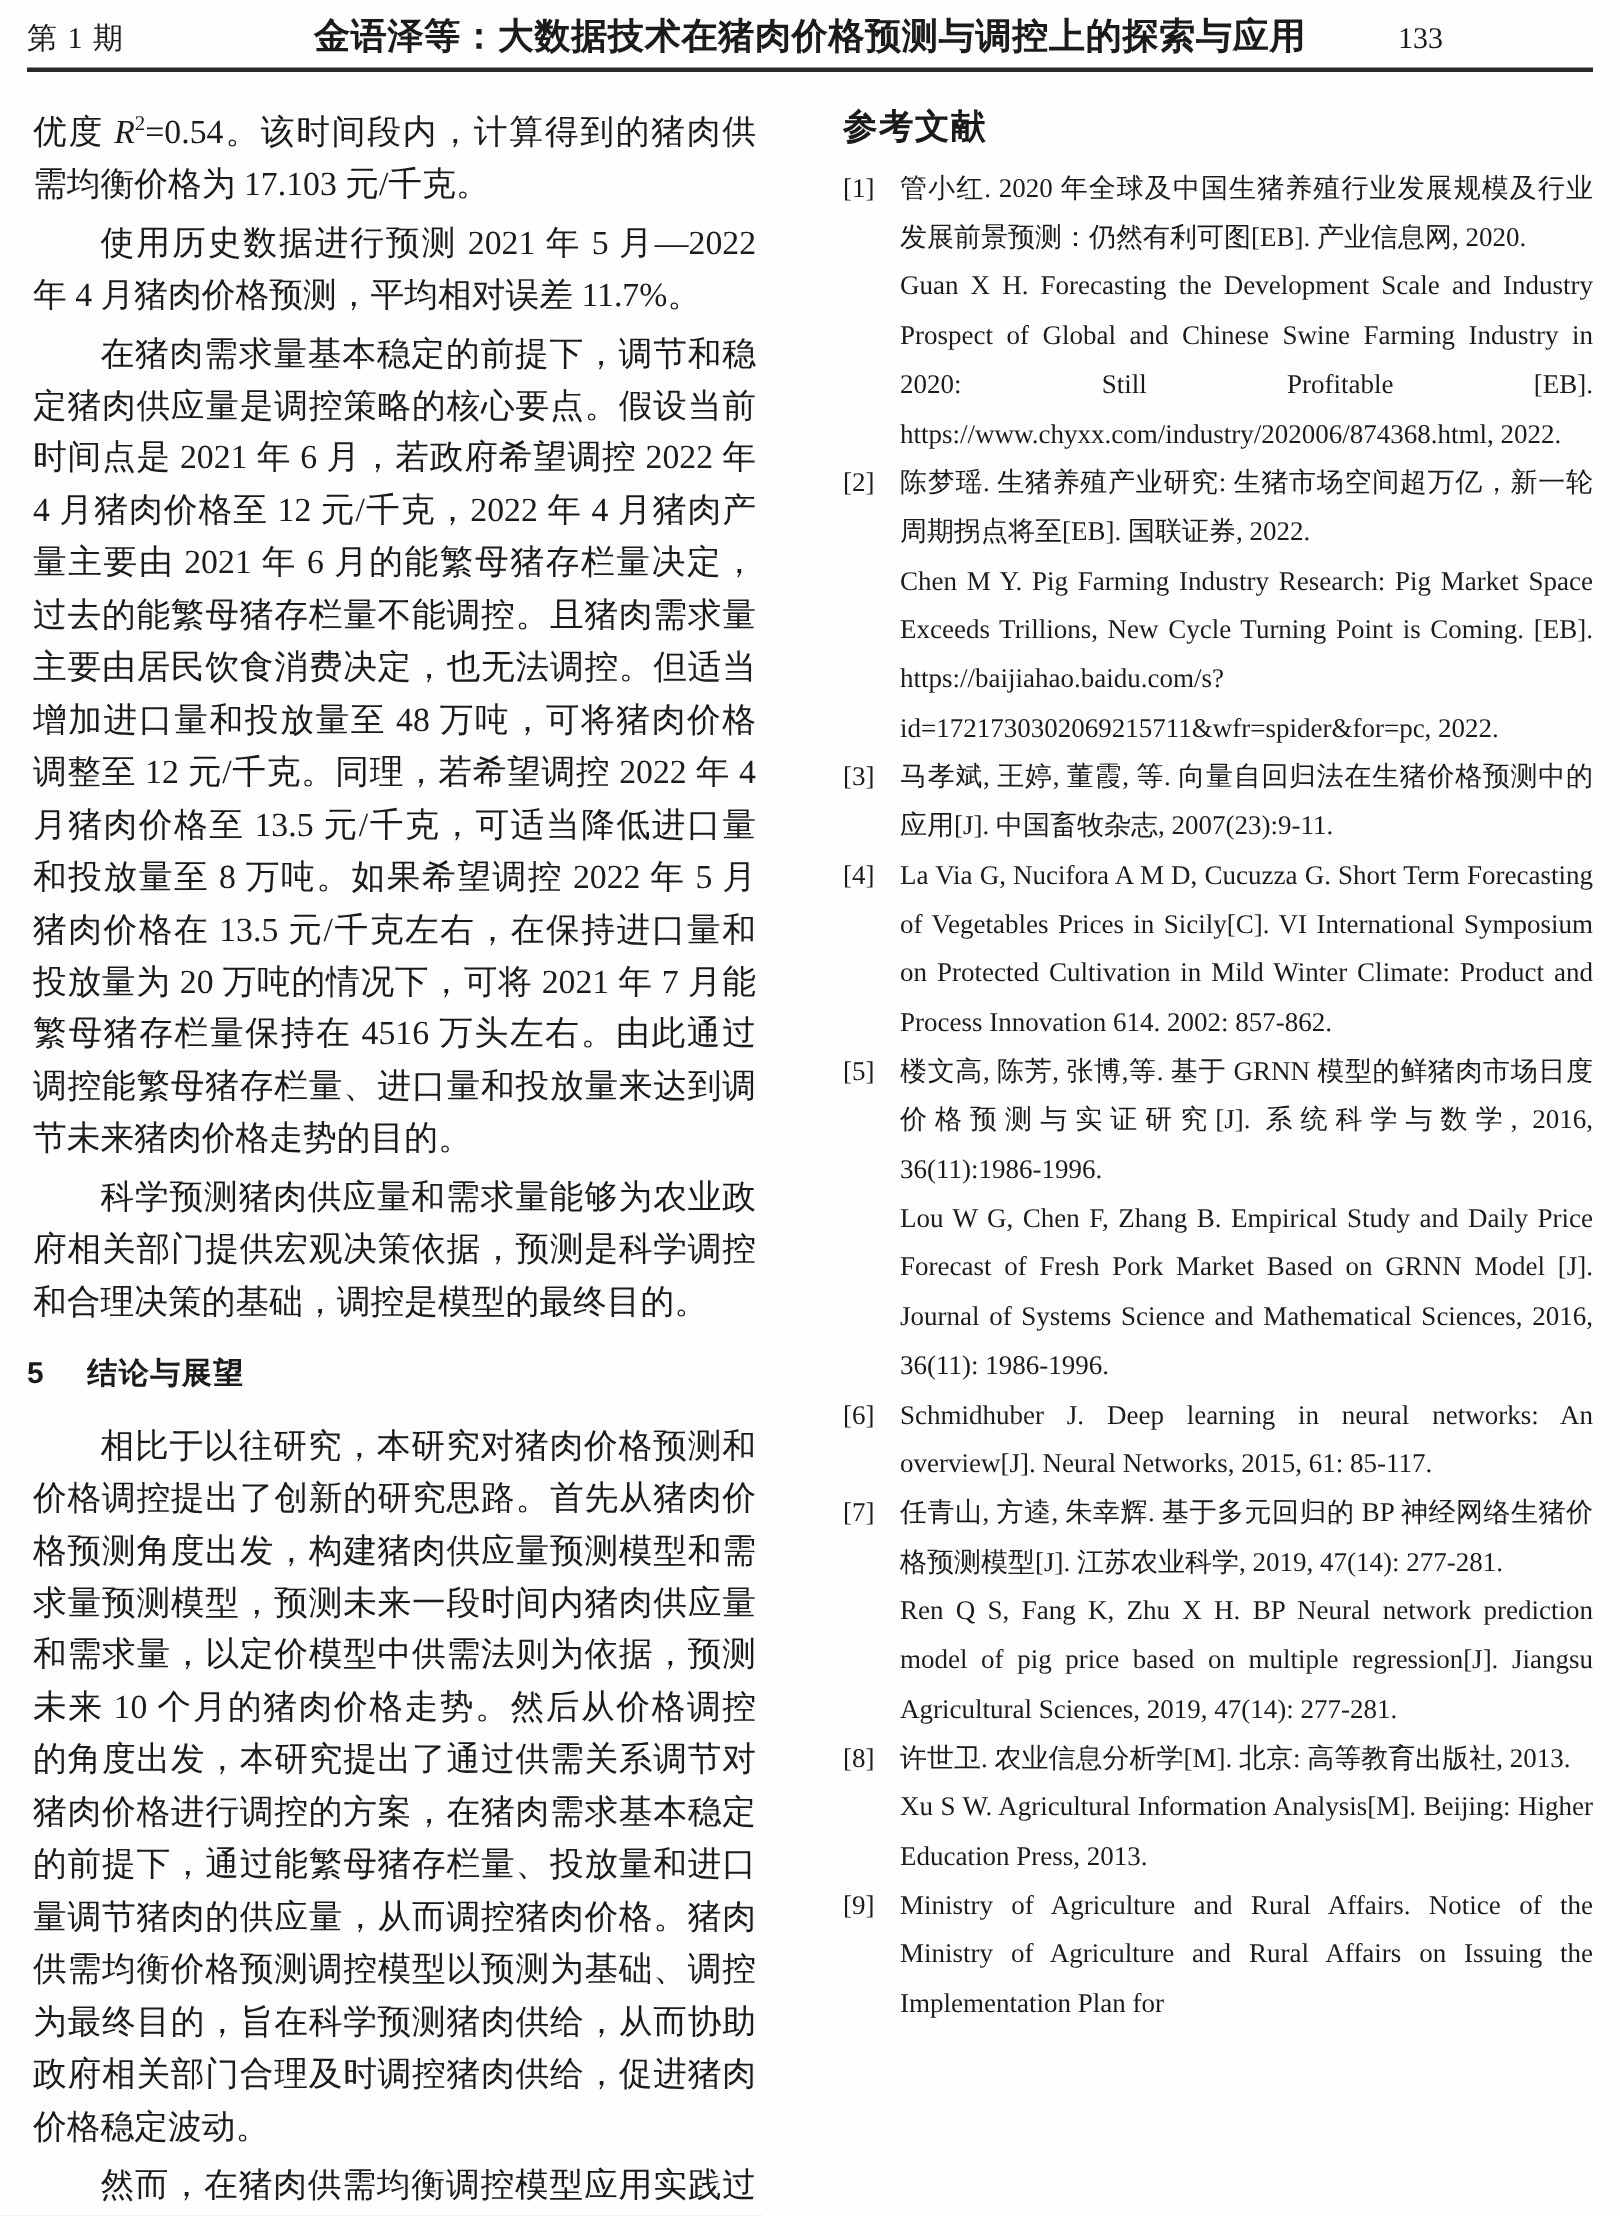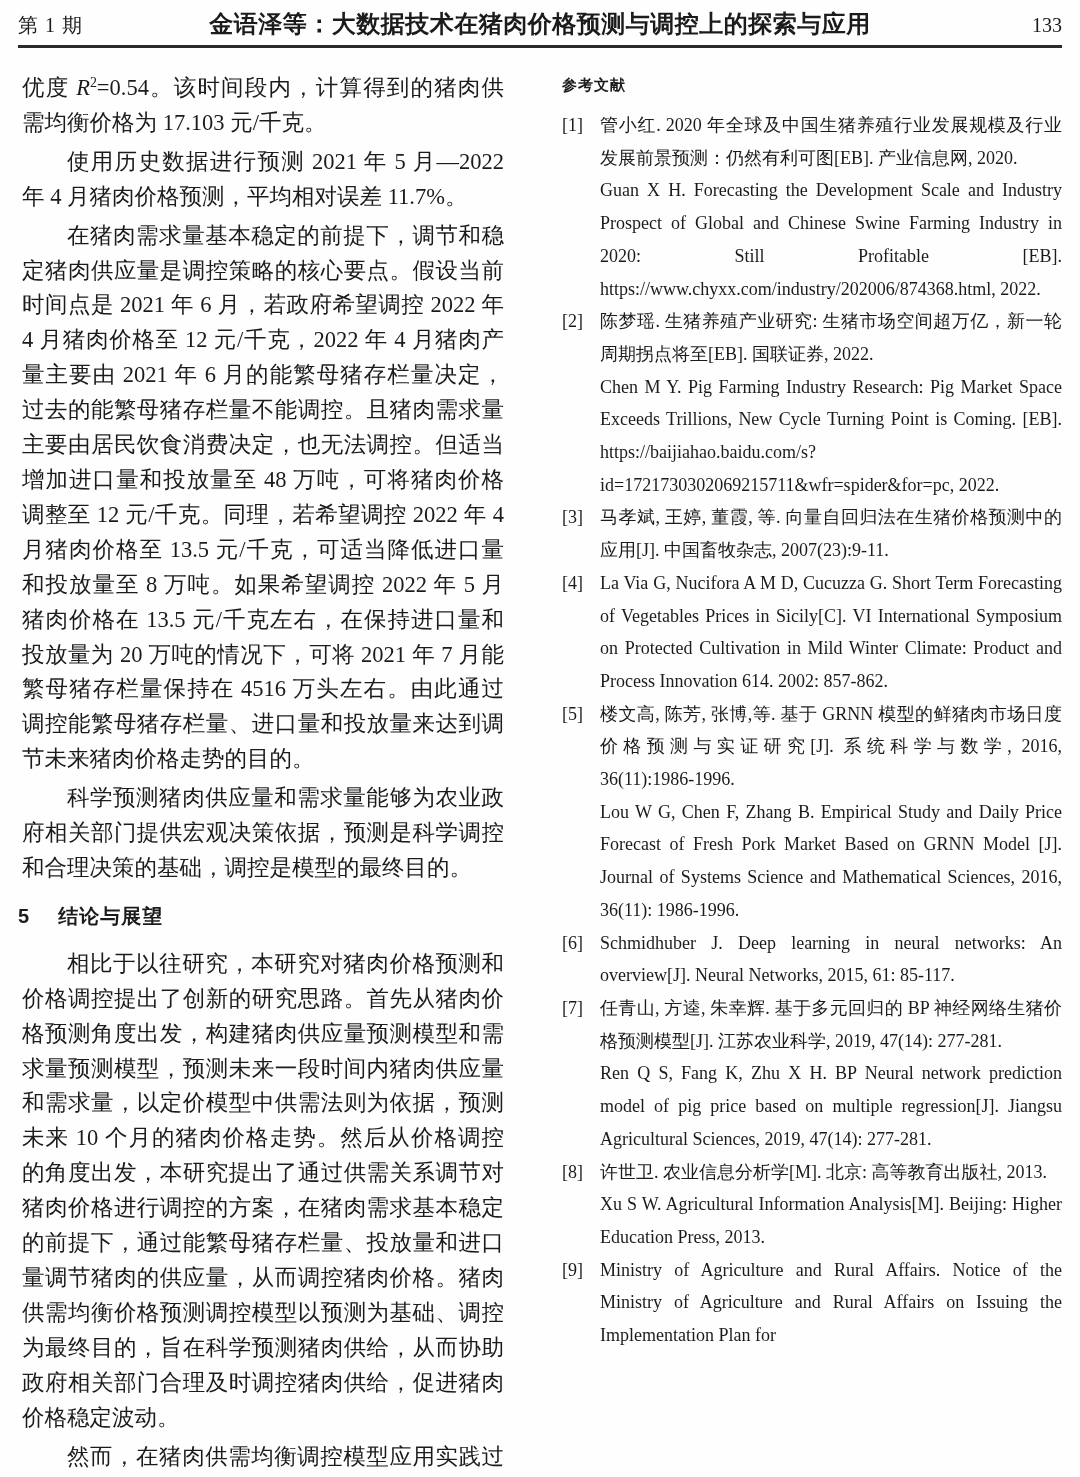--- a/index.html
+++ b/index.html
@@ -9,39 +9,39 @@
     padding:8px 18px 17px 18px;
     font-family:"Liberation Serif","DejaVu Serif",serif;
   }
   .page-header{display:flex;align-items:baseline;}
   .issue{width:130px;font-size:20px;letter-spacing:1px;}
   .running-title{
     flex:1;text-align:center;
     font-family:"Liberation Sans","DejaVu Sans",sans-serif;
     font-weight:bold;font-size:24px;letter-spacing:0.5px;
   }
-  .page-number{width:130px;text-align:right;font-size:20px;}
+  .page-number{width:130px;text-align:left;font-size:20px;}
   .header-rule{border-bottom:3px solid #2a2a2a;margin-top:5px;}
   .columns{display:flex;gap:54px;margin-top:19px;}
   .col{text-align:justify;text-justify:inter-ideograph;}
   .col-left{width:490px;font-size:22.5px;line-height:34.9px;}
   .col-right{flex:1;font-size:18px;line-height:32.7px;}
   .body-p{margin:4px;text-indent:2em;}
   .body-p.no-indent{text-indent:0;}
   .var{font-style:italic;font-family:"Liberation Serif","DejaVu Serif",serif;}
   sup{font-size:0.62em;line-height:0;}
   .section-heading{
     font-family:"Liberation Sans","DejaVu Sans",sans-serif;
     font-size:20px;font-weight:bold;line-height:42px;
     margin:9px 0 10px 0;letter-spacing:1px;
   }
   .sec-num{margin-right:28px;}
   .ref-heading{
     font-family:Liberation Serif, serif;
-    font-size:15px;font-weight:bold;line-height:36px;margin:0 0 6px 0;
+    font-size:23px;font-weight:bold;line-height:36px;margin:0 0 6px 0;
     letter-spacing:1px;
   }
   .ref{position:relative;padding-left:38px;}
   .ref-label{position:absolute;left:0;top:0;}
   .ref-part{margin:0;}
 </style>
 </head>
 <body>
 
 <div class="page">

